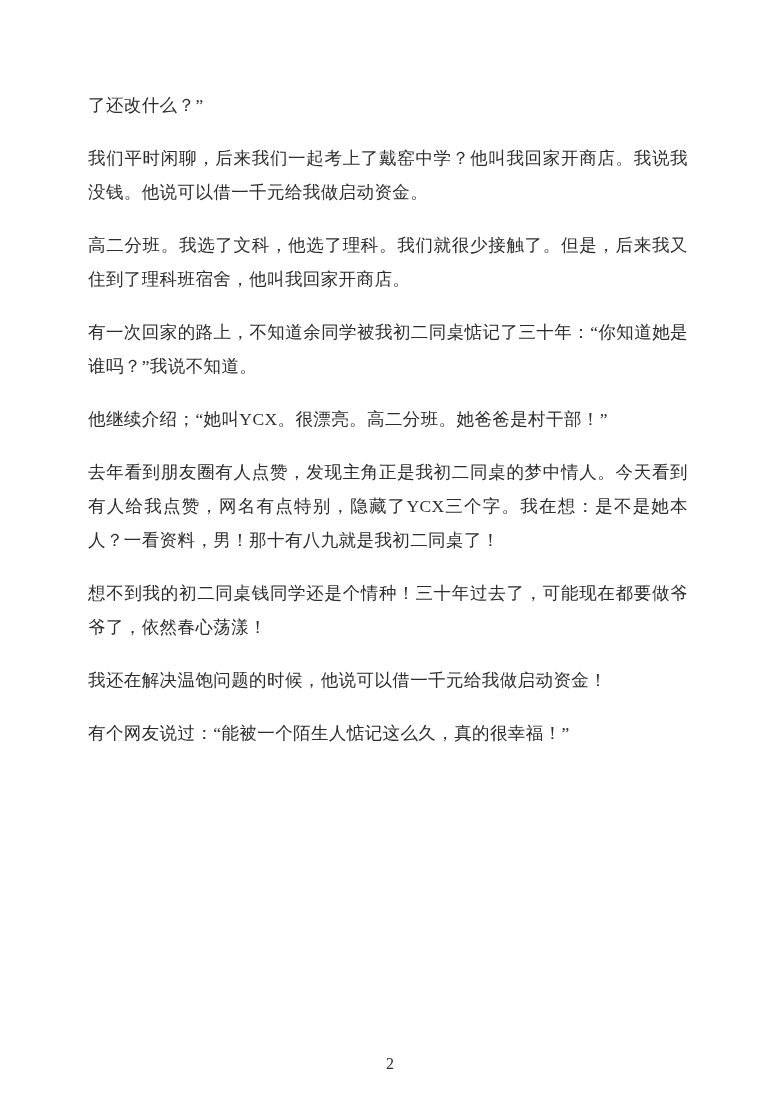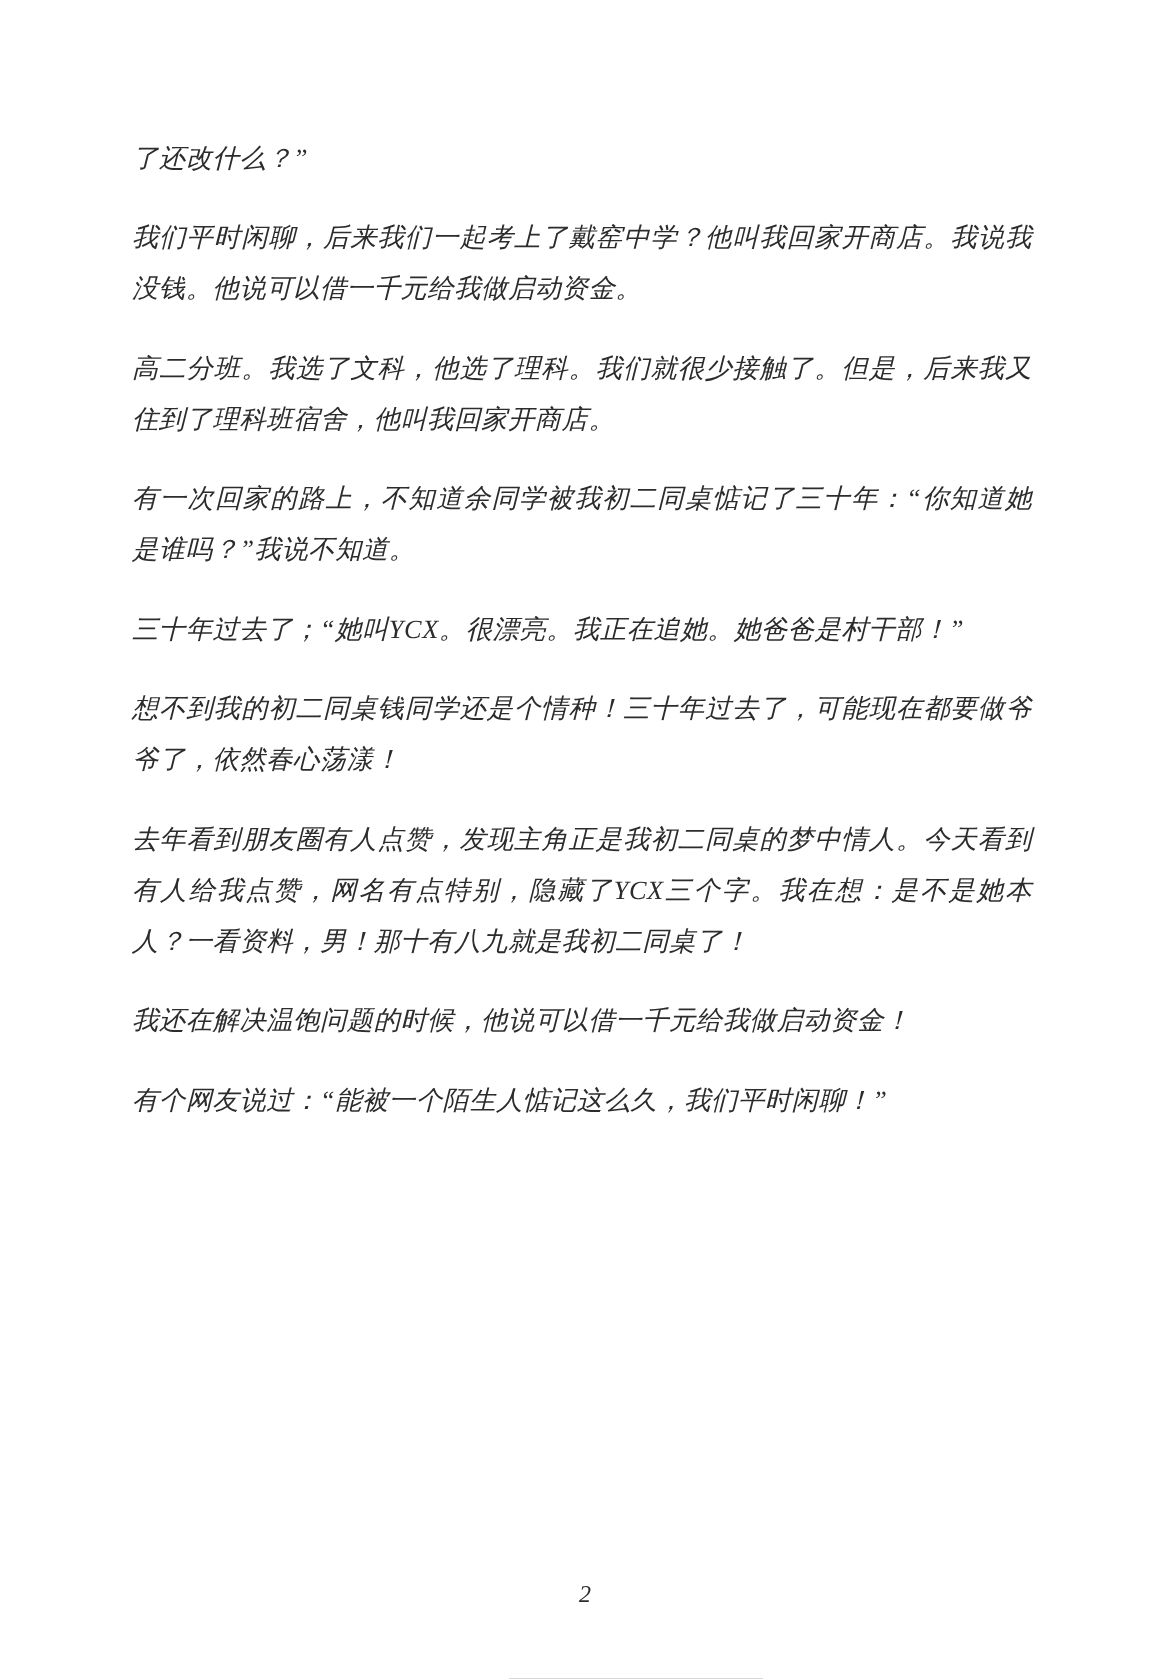--- a/index.html
+++ b/index.html
@@ -9,21 +9,20 @@
   }
   .page {
     width: 780px;
     height: 1119px;
     background: #ffffff;
     position: relative;
     box-sizing: border-box;
     overflow: hidden;
     margin: 0 auto;
     font-family: "Liberation Serif", "DejaVu Serif", serif;
-    font-style: italic;
   }
   .content {
     position: absolute;
     left: 88px;
     top: 88px;
     width: 600px;
   }
   .para {
     font-size: 17.5px;
     line-height: 34px;
@@ -50,20 +49,20 @@
 </style>
 </head>
 <body>
 
 <div class="page">
   <div class="content">
     <p class="para">了还改什么？”</p>
     <p class="para">我们平时闲聊，后来我们一起考上了戴窑中学？他叫我回家开商店。我说我没钱。他说可以借一千元给我做启动资金。</p>
     <p class="para">高二分班。我选了文科，他选了理科。我们就很少接触了。但是，后来我又住到了理科班宿舍，他叫我回家开商店。</p>
     <p class="para">有一次回家的路上，不知道余同学被我初二同桌惦记了三十年：“你知道她是谁吗？”我说不知道。</p>
-    <p class="para">三十年过去了；“她叫YCX。很漂亮。我正在追她。她爸爸是村干部！”</p>
+    <p class="para">他继续介绍；“她叫YCX。很漂亮。高二分班。她爸爸是村干部！”</p>
+    <p class="para">去年看到朋友圈有人点赞，发现主角正是我初二同桌的梦中情人。今天看到有人给我点赞，网名有点特别，隐藏了YCX三个字。我在想：是不是她本人？一看资料，男！那十有八九就是我初二同桌了！</p>
     <p class="para">想不到我的初二同桌钱同学还是个情种！三十年过去了，可能现在都要做爷爷了，依然春心荡漾！</p>
-    <p class="para">去年看到朋友圈有人点赞，发现主角正是我初二同桌的梦中情人。今天看到有人给我点赞，网名有点特别，隐藏了YCX三个字。我在想：是不是她本人？一看资料，男！那十有八九就是我初二同桌了！</p>
     <p class="para">我还在解决温饱问题的时候，他说可以借一千元给我做启动资金！</p>
-    <p class="para">有个网友说过：“能被一个陌生人惦记这么久，我们平时闲聊！”</p>
+    <p class="para">有个网友说过：“能被一个陌生人惦记这么久，真的很幸福！”</p>
   </div>
   <div class="page-number">2</div>
 </div>
 
 </body></html>

